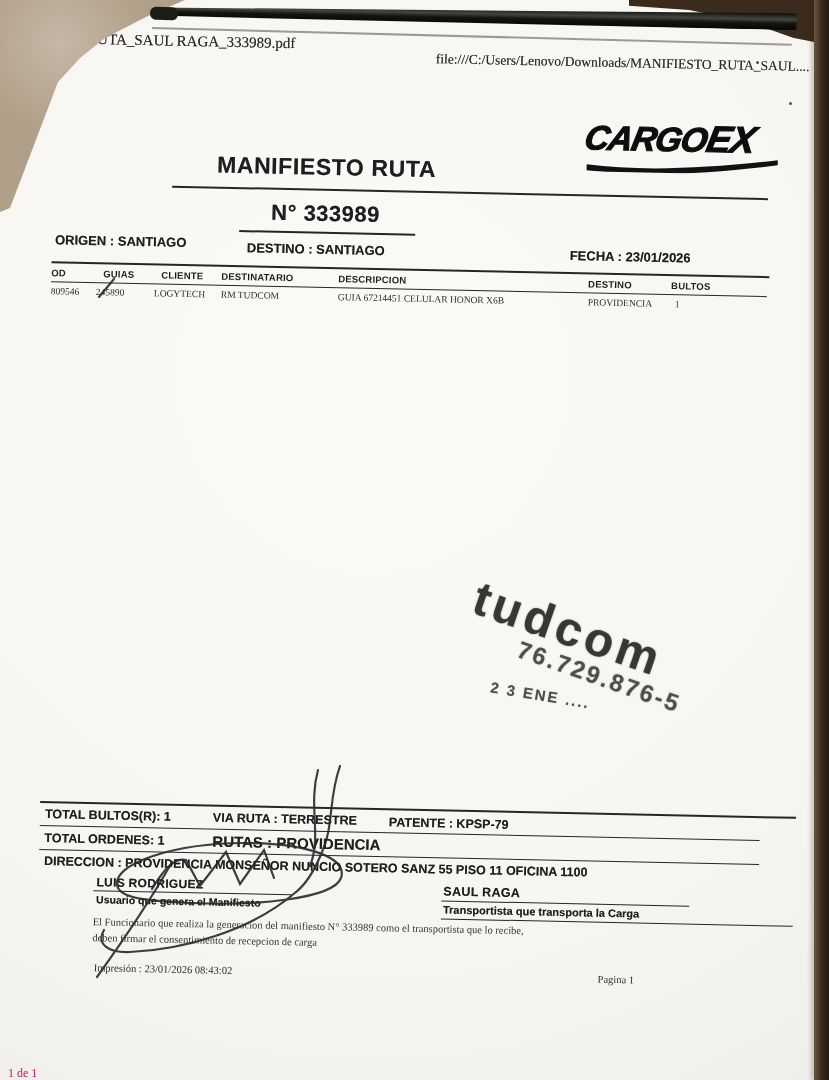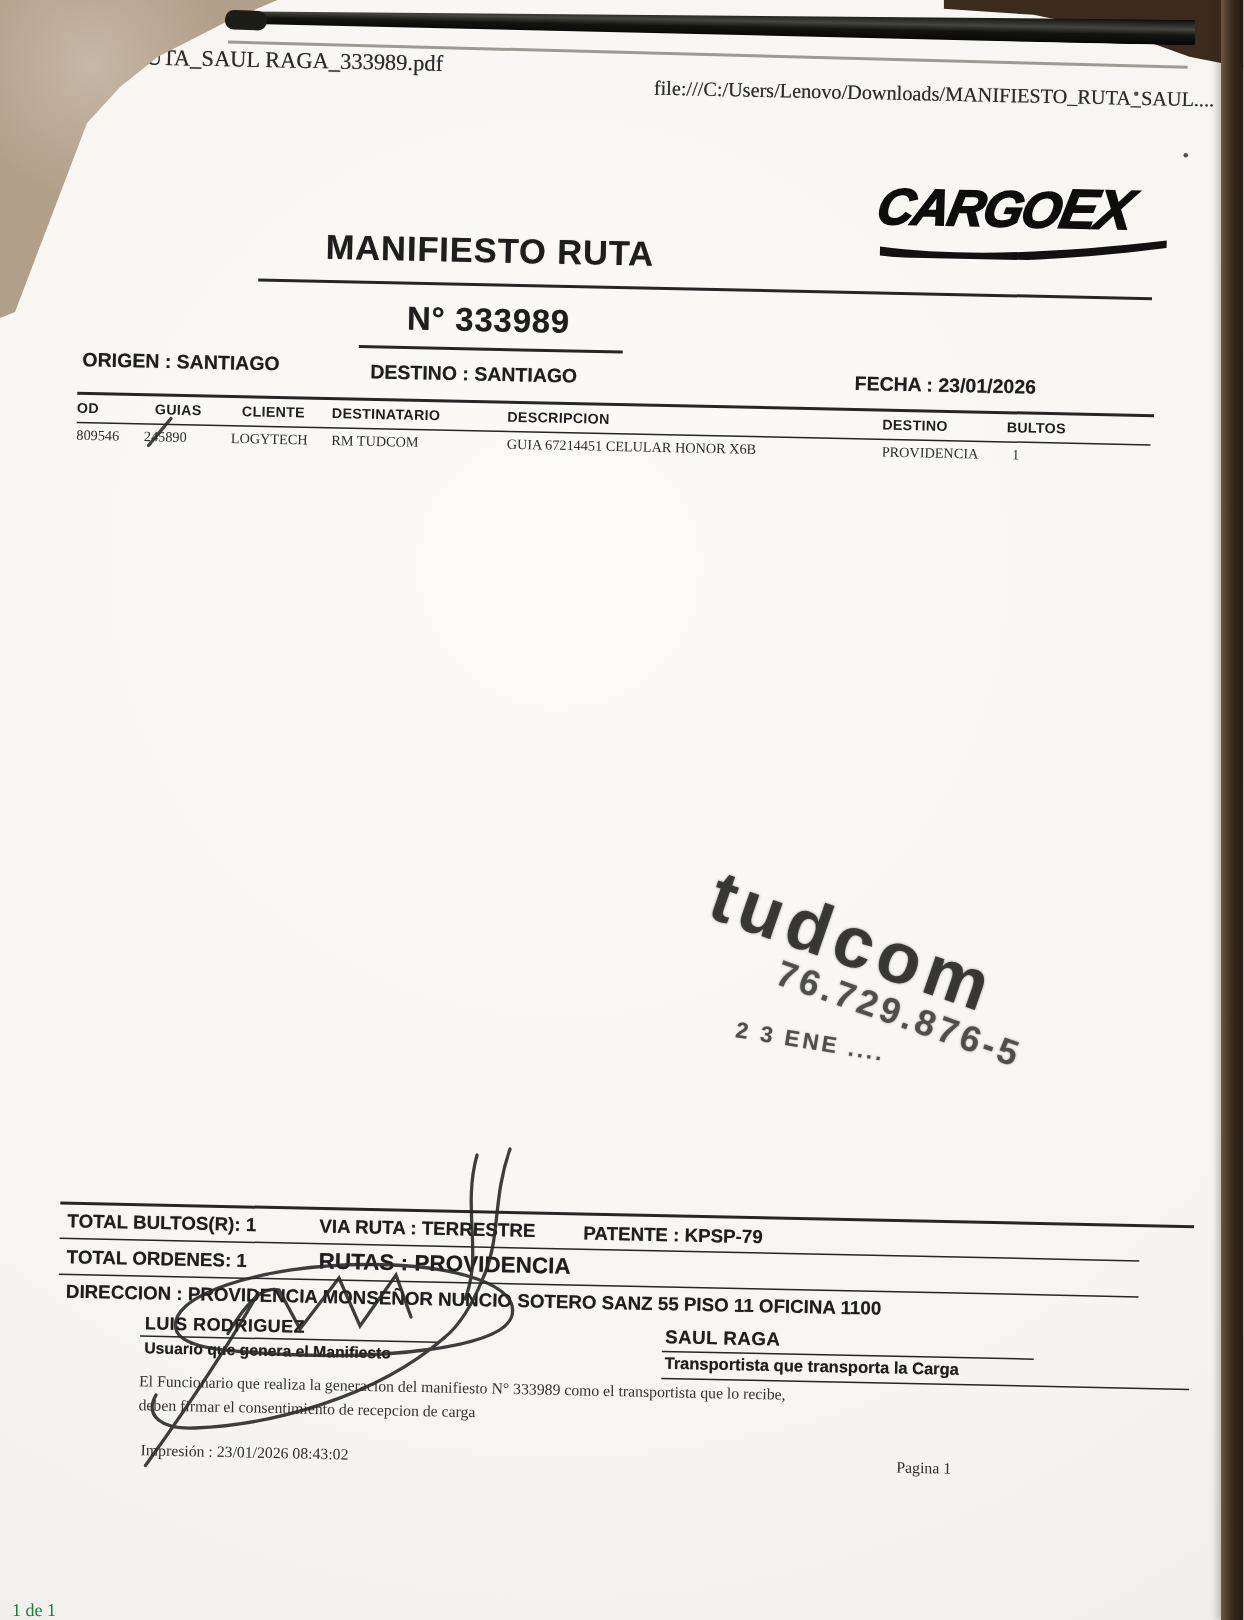--- a/index.html
+++ b/index.html
@@ -149,21 +149,21 @@
   <div class="abs b soft" style="left:462px;top:894px;font-size:11px;">Transportista que transporta la Carga</div>
   <div class="abs line" style="left:460px;top:909px;width:352px;height:1px;"></div>
 
   <div class="abs serif" style="left:112px;top:914px;font-size:10.5px;color:#33332f;">El Funcionario que realiza la generacion del manifiesto N° 333989 como el transportista que lo recibe,</div>
   <div class="abs serif" style="left:112px;top:930px;font-size:10.5px;color:#33332f;">deben firmar el consentimiento de recepcion de carga</div>
 
   <div class="abs serif" style="left:114px;top:960px;font-size:10.5px;color:#2e2e2a;">Impresión : 23/01/2026 08:43:02</div>
   <div class="abs serif" style="left:618px;top:961px;font-size:10.5px;color:#2e2e2a;">Pagina 1</div>
 </div>
 
-<div class="abs serif" style="left:8px;top:1066px;font-size:12px;color:#15803d;z-index:4;">1 de 1</div>
+<div class="abs serif" style="left:8px;top:1066px;font-size:12px;color:#be185d;z-index:4;">1 de 1</div>
 
 <div class="abs corner-tl"></div>
 <div class="abs paper-edge-line"></div>
 <div class="abs clip-bar"></div>
 <div class="abs clip-clamp"></div>
 <div class="abs corner-tr"></div>
 <div class="abs strip-right"></div>
 <div class="abs speck" style="left:756px;top:61px;width:3px;height:3px;"></div>
 <div class="abs speck" style="left:789px;top:102px;width:3px;height:3px;"></div>
 

